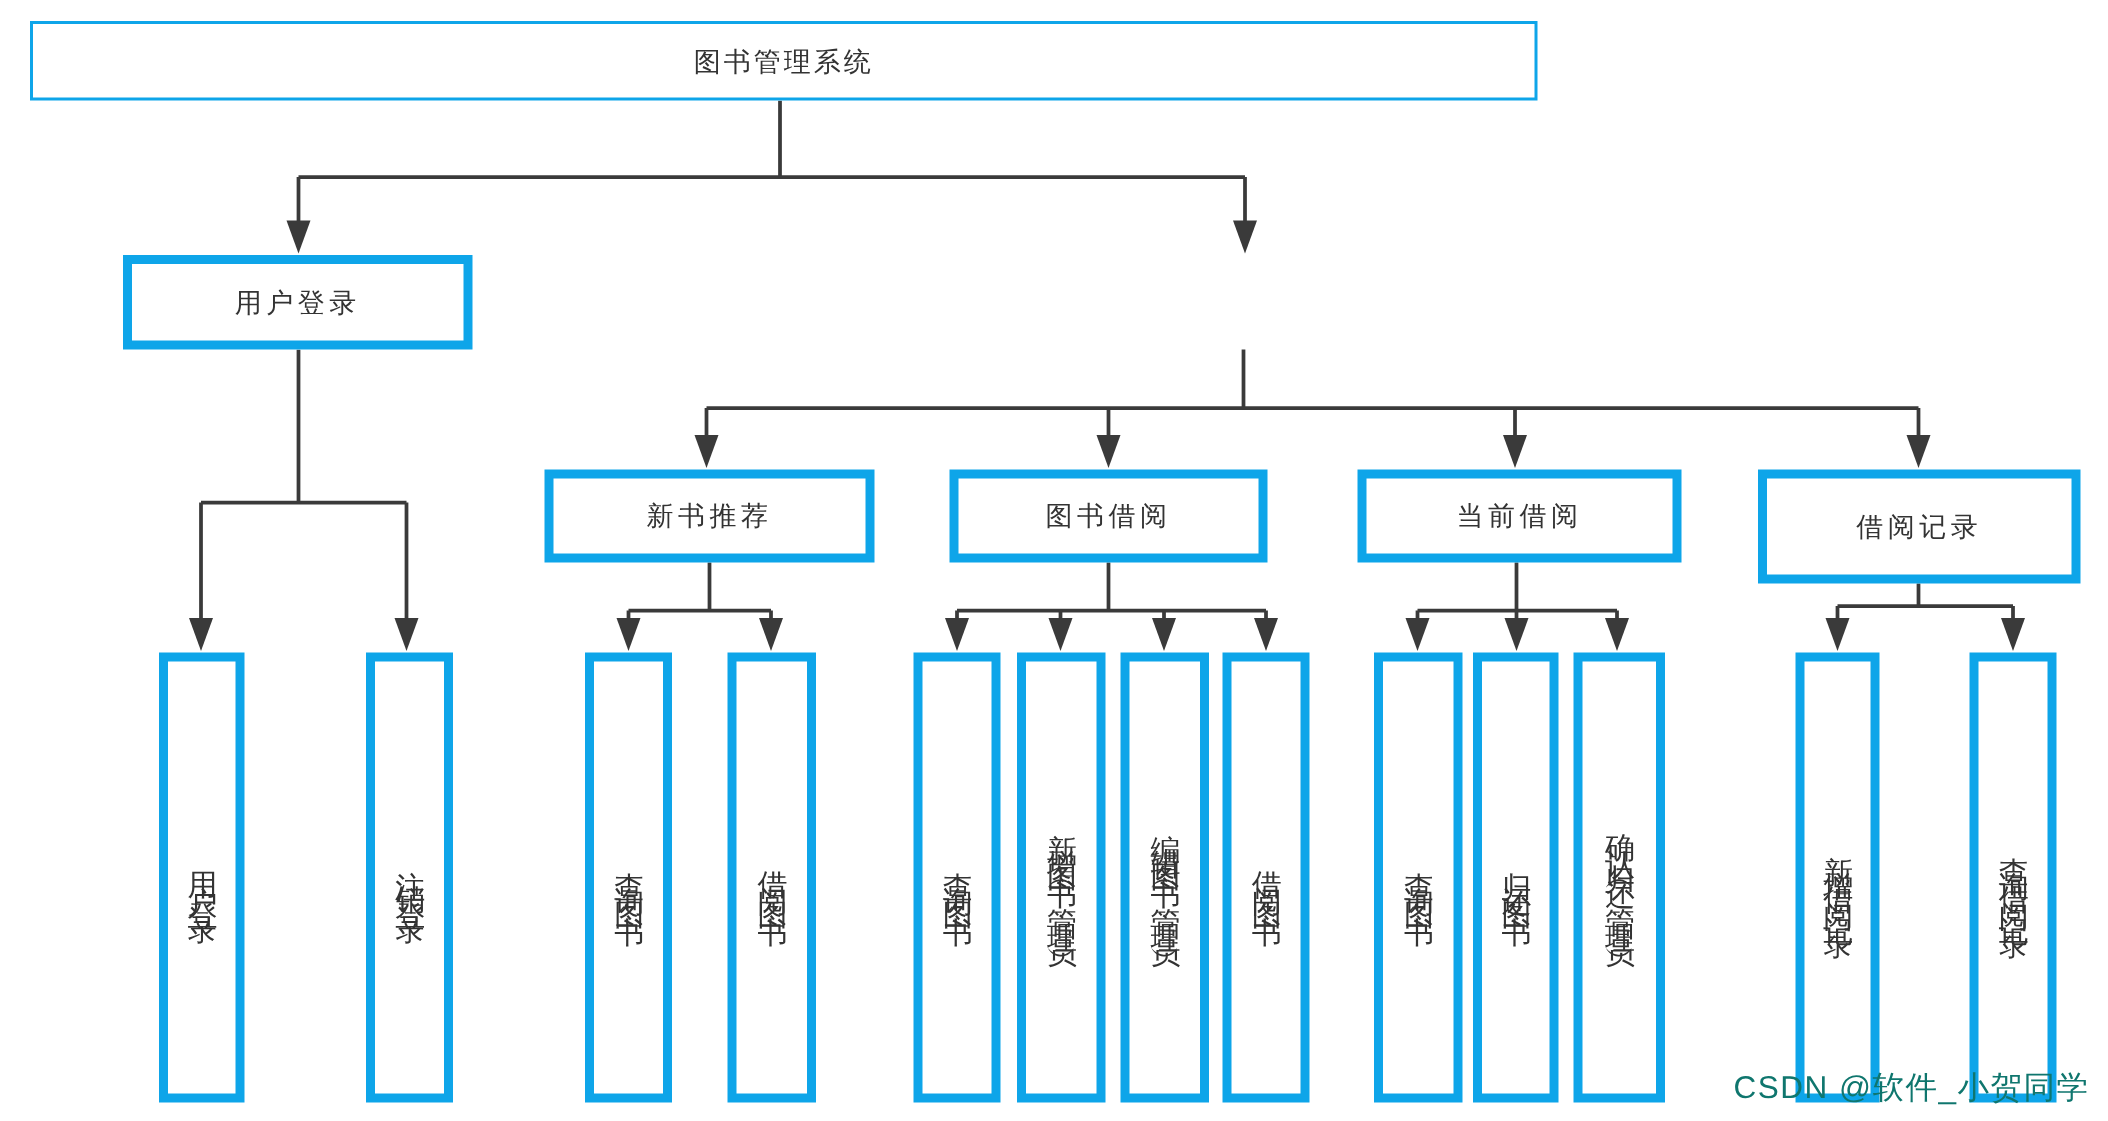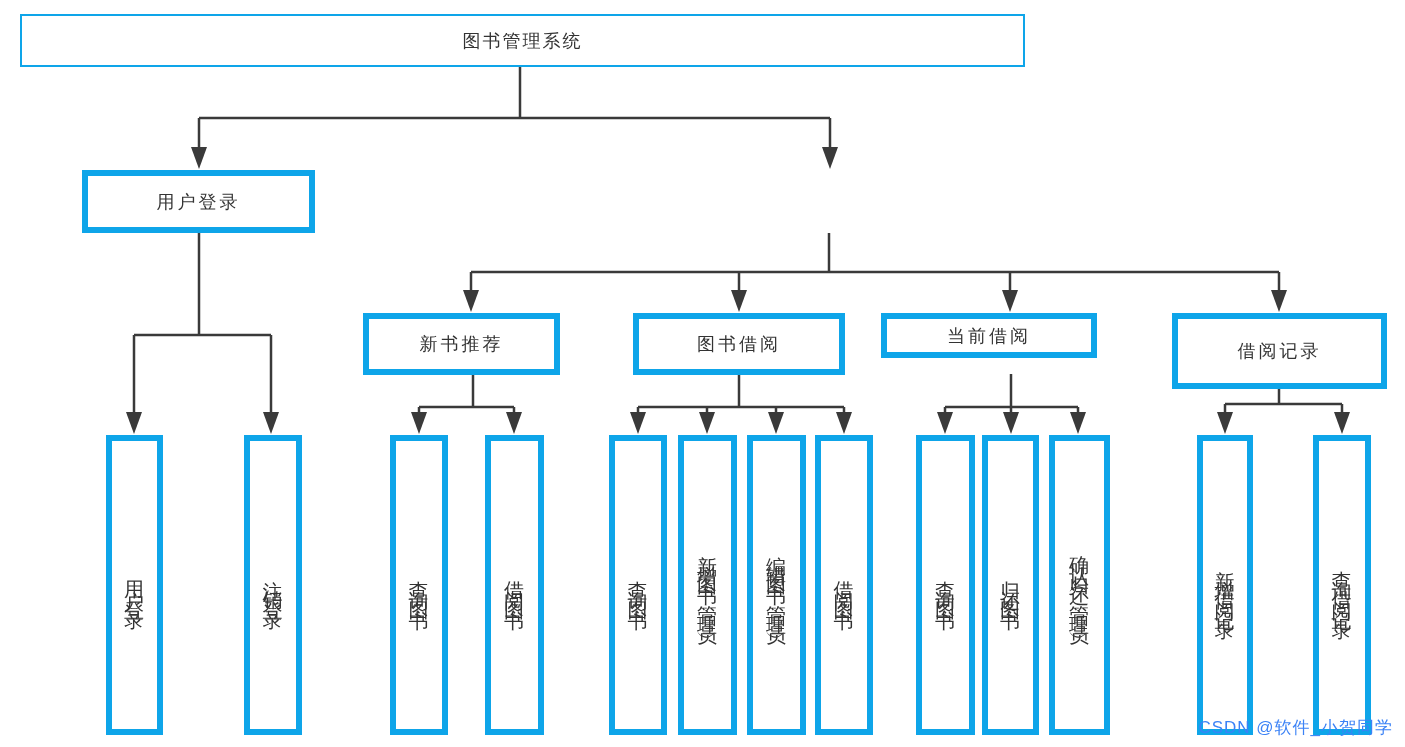--- a/index.html
+++ b/index.html
@@ -27,22 +27,22 @@
     text-orientation:mixed;
     letter-spacing:10px;
     line-height:1;
     max-height:292px;
     white-space:nowrap;
   }
   .hlabel{white-space:nowrap;}
   #watermark{
     position:absolute;
     right:12px;bottom:8px;
-    font-size:17px;
-    color:#3b82f6;
+    font-size:21px;
+    color:#0f766e;
     letter-spacing:1px;
     white-space:nowrap;
     pointer-events:none;
     z-index:3;
   }
   .node{z-index:2;}
 </style>
 </head>
 <body>
 
@@ -122,27 +122,27 @@
   </svg>
 
   <div class="node root" style="left:20px;top:14px;width:1005px;height:53px">
     <span class="hlabel">图书管理系统</span>
   </div>
 
   <div class="node branch" style="left:82px;top:170px;width:233px;height:63px">
     <span class="hlabel">用户登录</span>
   </div>
 
-  <div class="node branch" style="left:363px;top:313px;width:197px;height:62px">
+  <div class="node branch" style="left:363px;top:313px;width:220px;height:62px">
     <span class="hlabel">新书推荐</span>
   </div>
   <div class="node branch" style="left:633px;top:313px;width:212px;height:62px">
     <span class="hlabel">图书借阅</span>
   </div>
-  <div class="node branch" style="left:881px;top:313px;width:216px;height:45px">
+  <div class="node branch" style="left:905px;top:313px;width:216px;height:62px">
     <span class="hlabel">当前借阅</span>
   </div>
   <div class="node branch" style="left:1172px;top:313px;width:215px;height:76px">
     <span class="hlabel">借阅记录</span>
   </div>
 
   <div class="node leaf" style="left:106px;top:435px;width:57px;height:300px">
     <span class="vtext">用户登录</span>
   </div>
   <div class="node leaf" style="left:244px;top:435px;width:58px;height:300px">

